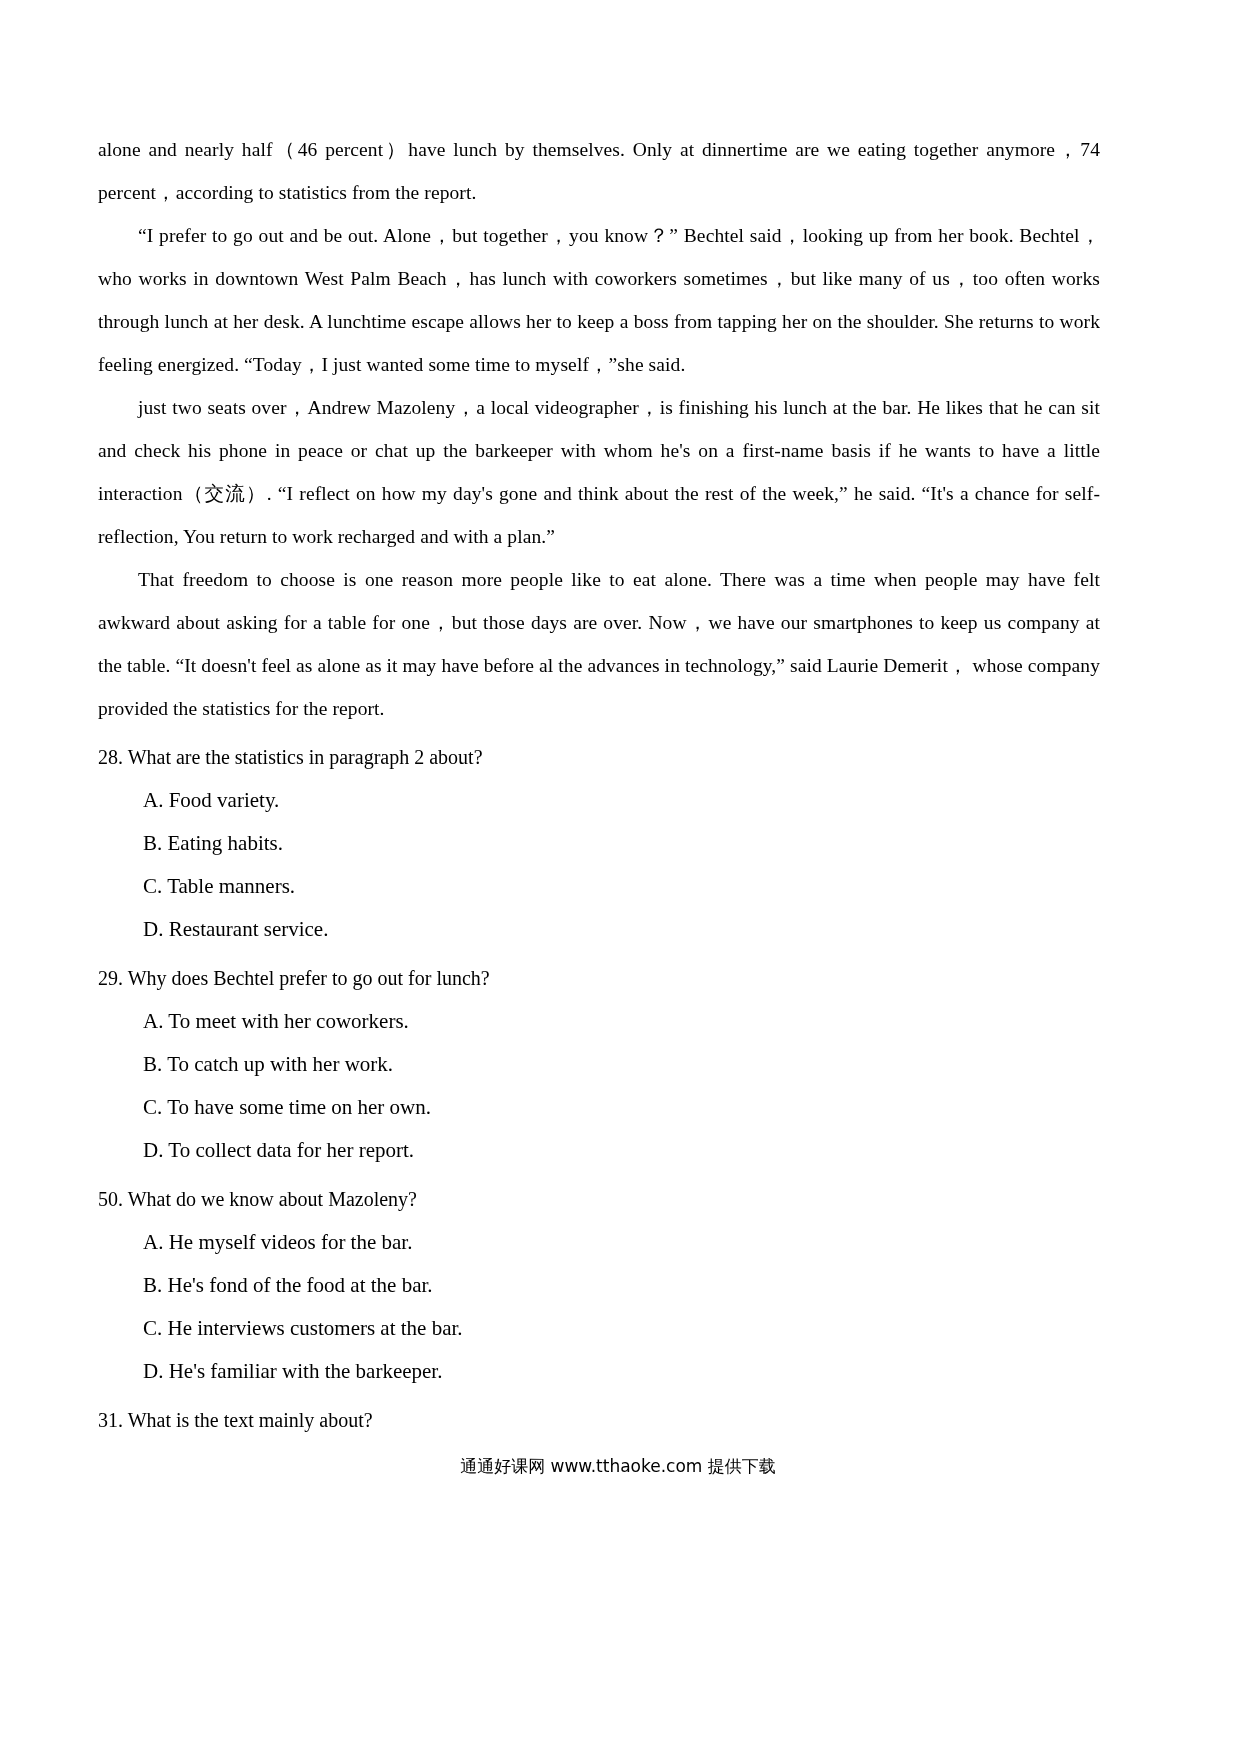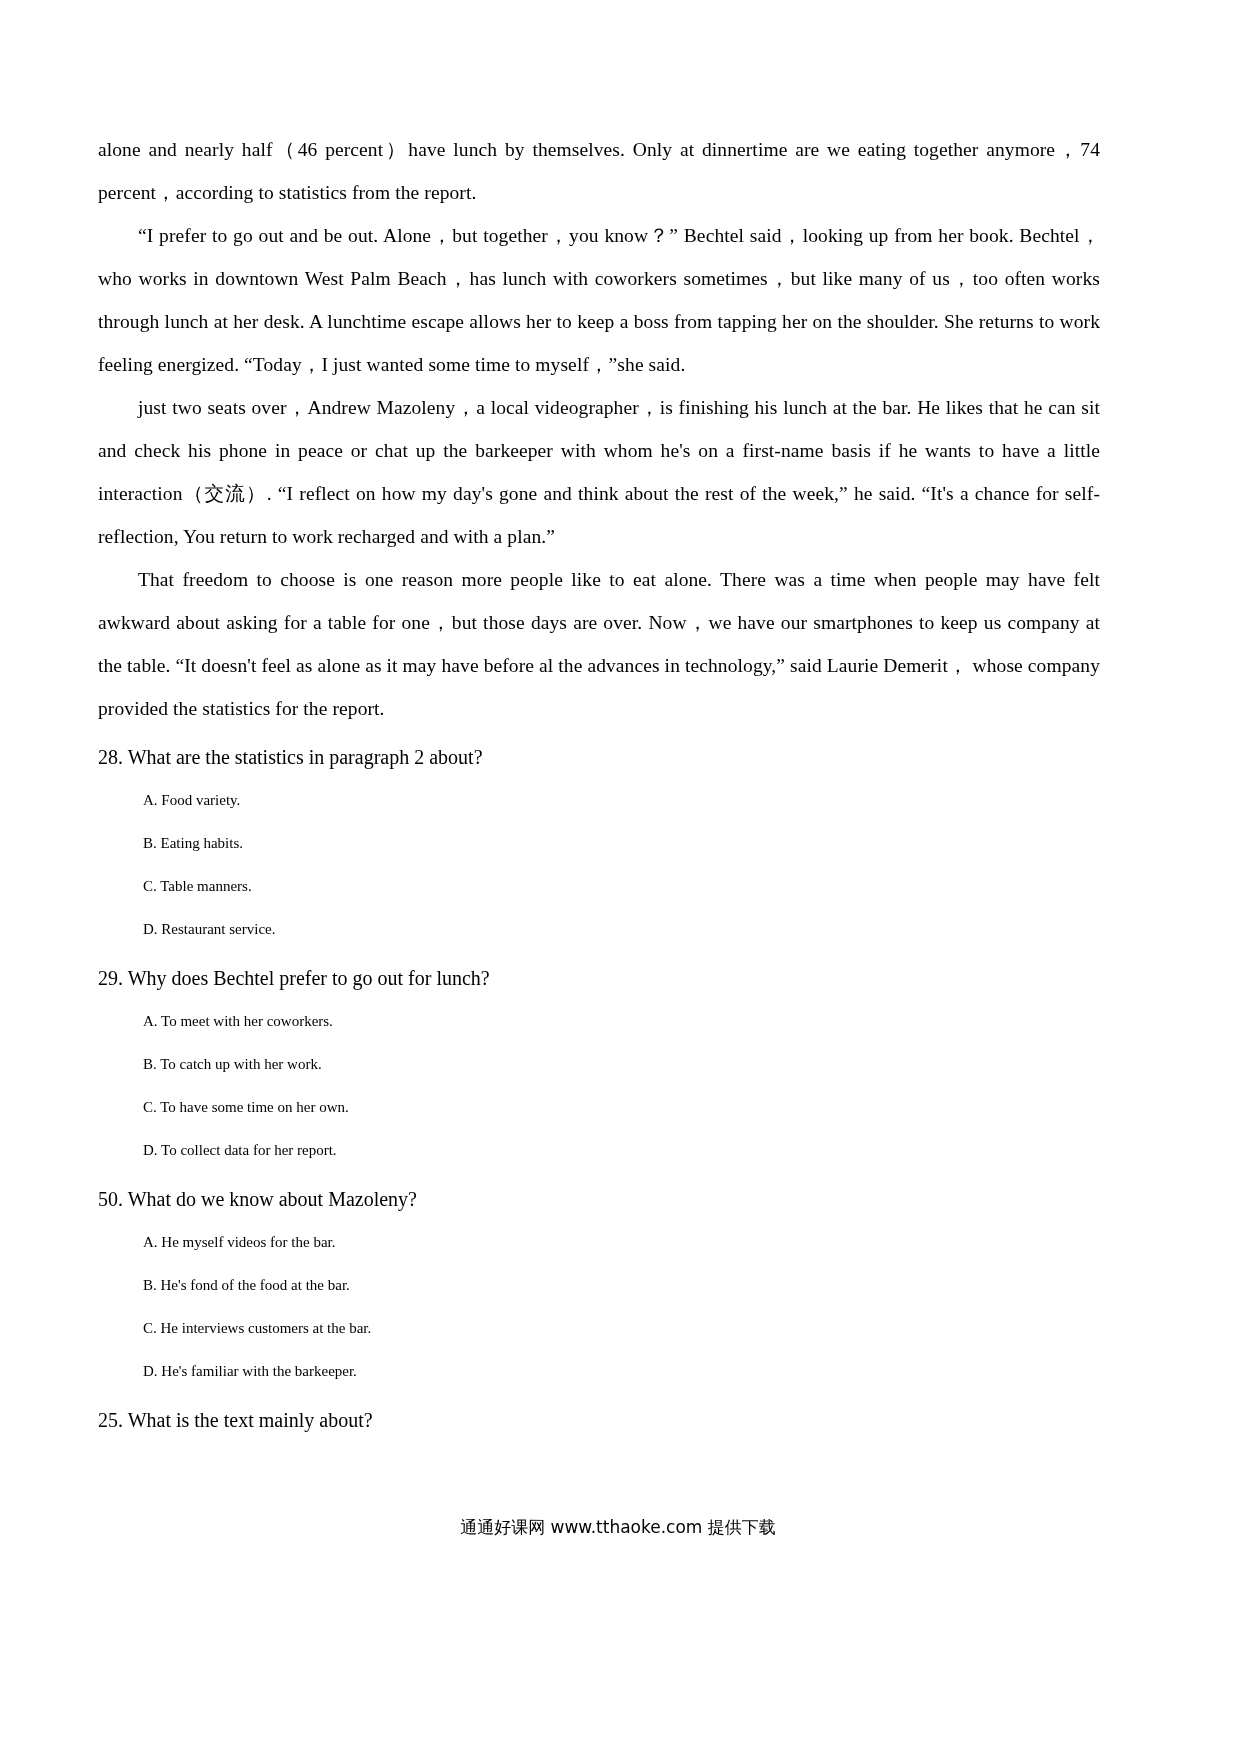--- a/index.html
+++ b/index.html
@@ -39,32 +39,32 @@
   p.indent {
     text-indent: 40px;
   }
   .question {
     font-size: 20px;
     line-height: 43px;
     margin: 0;
     padding-top: 2px;
   }
   .choice {
-    font-size: 15px;
+    font-size: 21px;
     line-height: 43px;
     margin: 0;
     padding-left: 45px;
   }
   .q-block {
     margin-top: 4px;
   }
   .footer {
     position: absolute;
     left: 0;
-    top: 1516px;
+    top: 1455px;
     width: 1236px;
     text-align: center;
     font-size: 17px;
     font-family: "DejaVu Sans", sans-serif;
     color: #000000;
   }
 </style>
 </head>
 <body>
 
@@ -94,19 +94,19 @@
 
     <div class="q-block">
       <p class="question">50. What do we know about Mazoleny?</p>
       <p class="choice">A. He myself videos for the bar.</p>
       <p class="choice">B. He's fond of the food at the bar.</p>
       <p class="choice">C. He interviews customers at the bar.</p>
       <p class="choice">D. He's familiar with the barkeeper.</p>
     </div>
 
     <div class="q-block">
-      <p class="question">25. What is the text mainly about?</p>
+      <p class="question">31. What is the text mainly about?</p>
     </div>
 
   </div>
 
   <div class="footer">通通好课网 www.tthaoke.com 提供下载</div>
 </div>
 
 </body></html>

